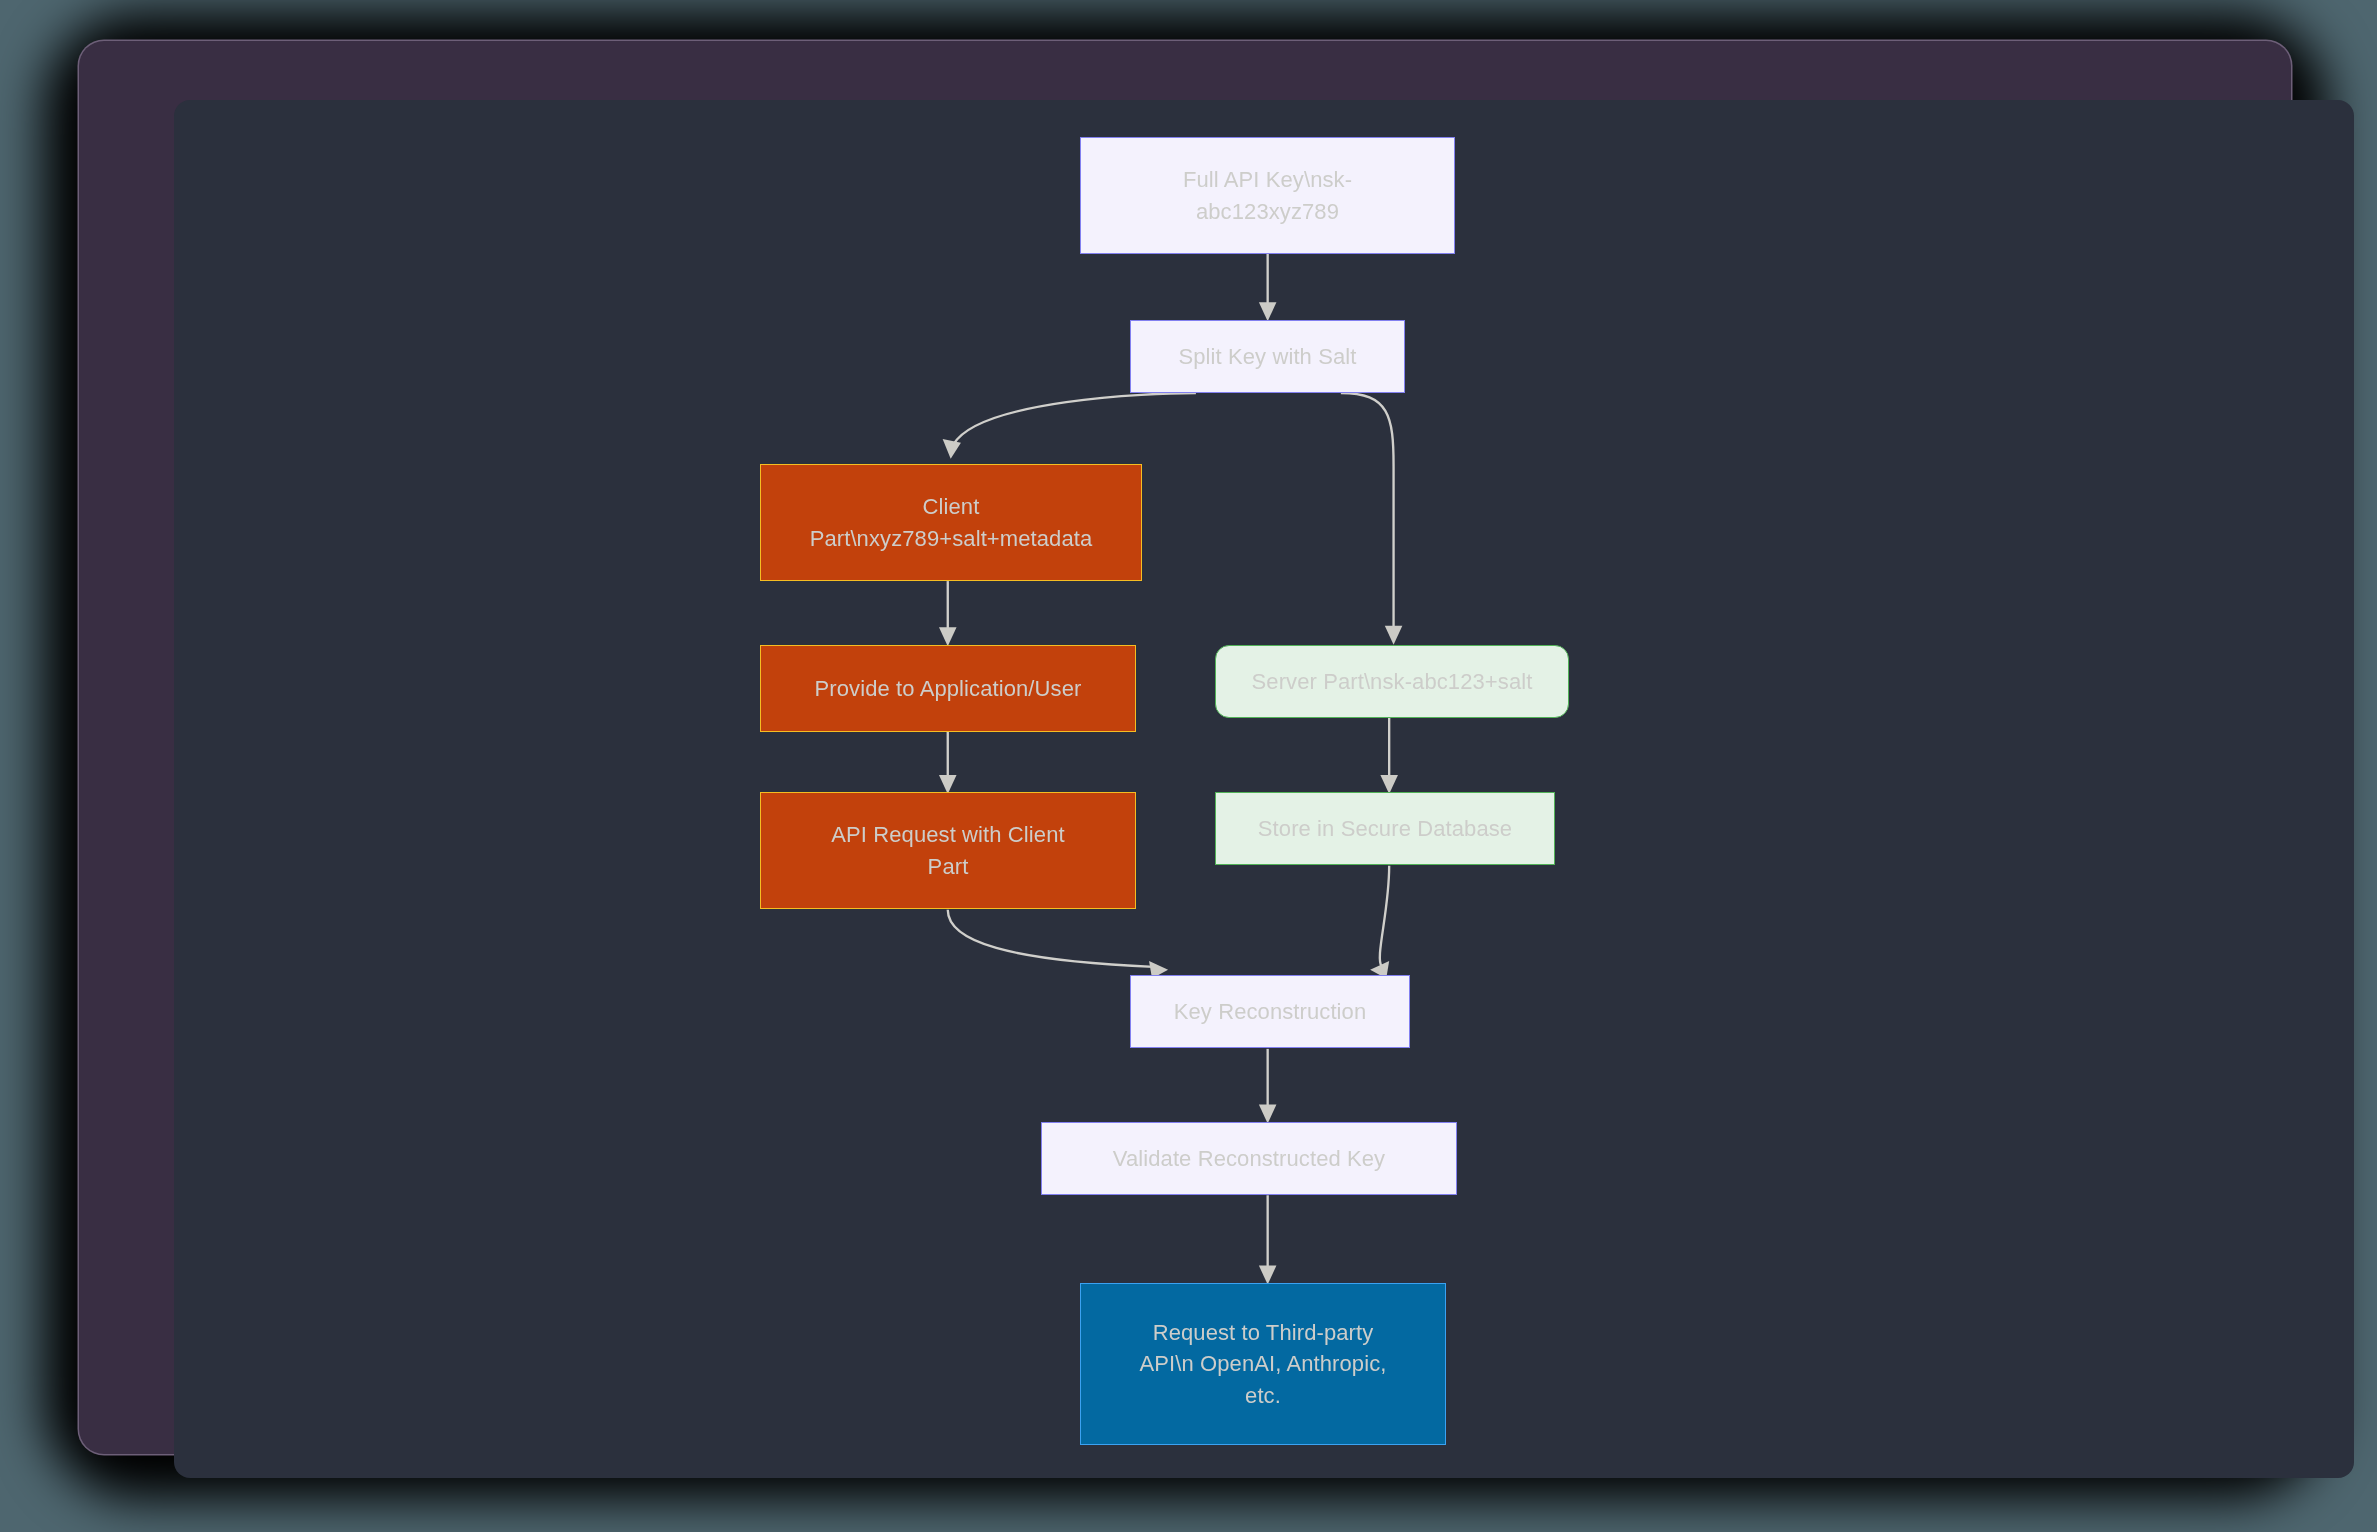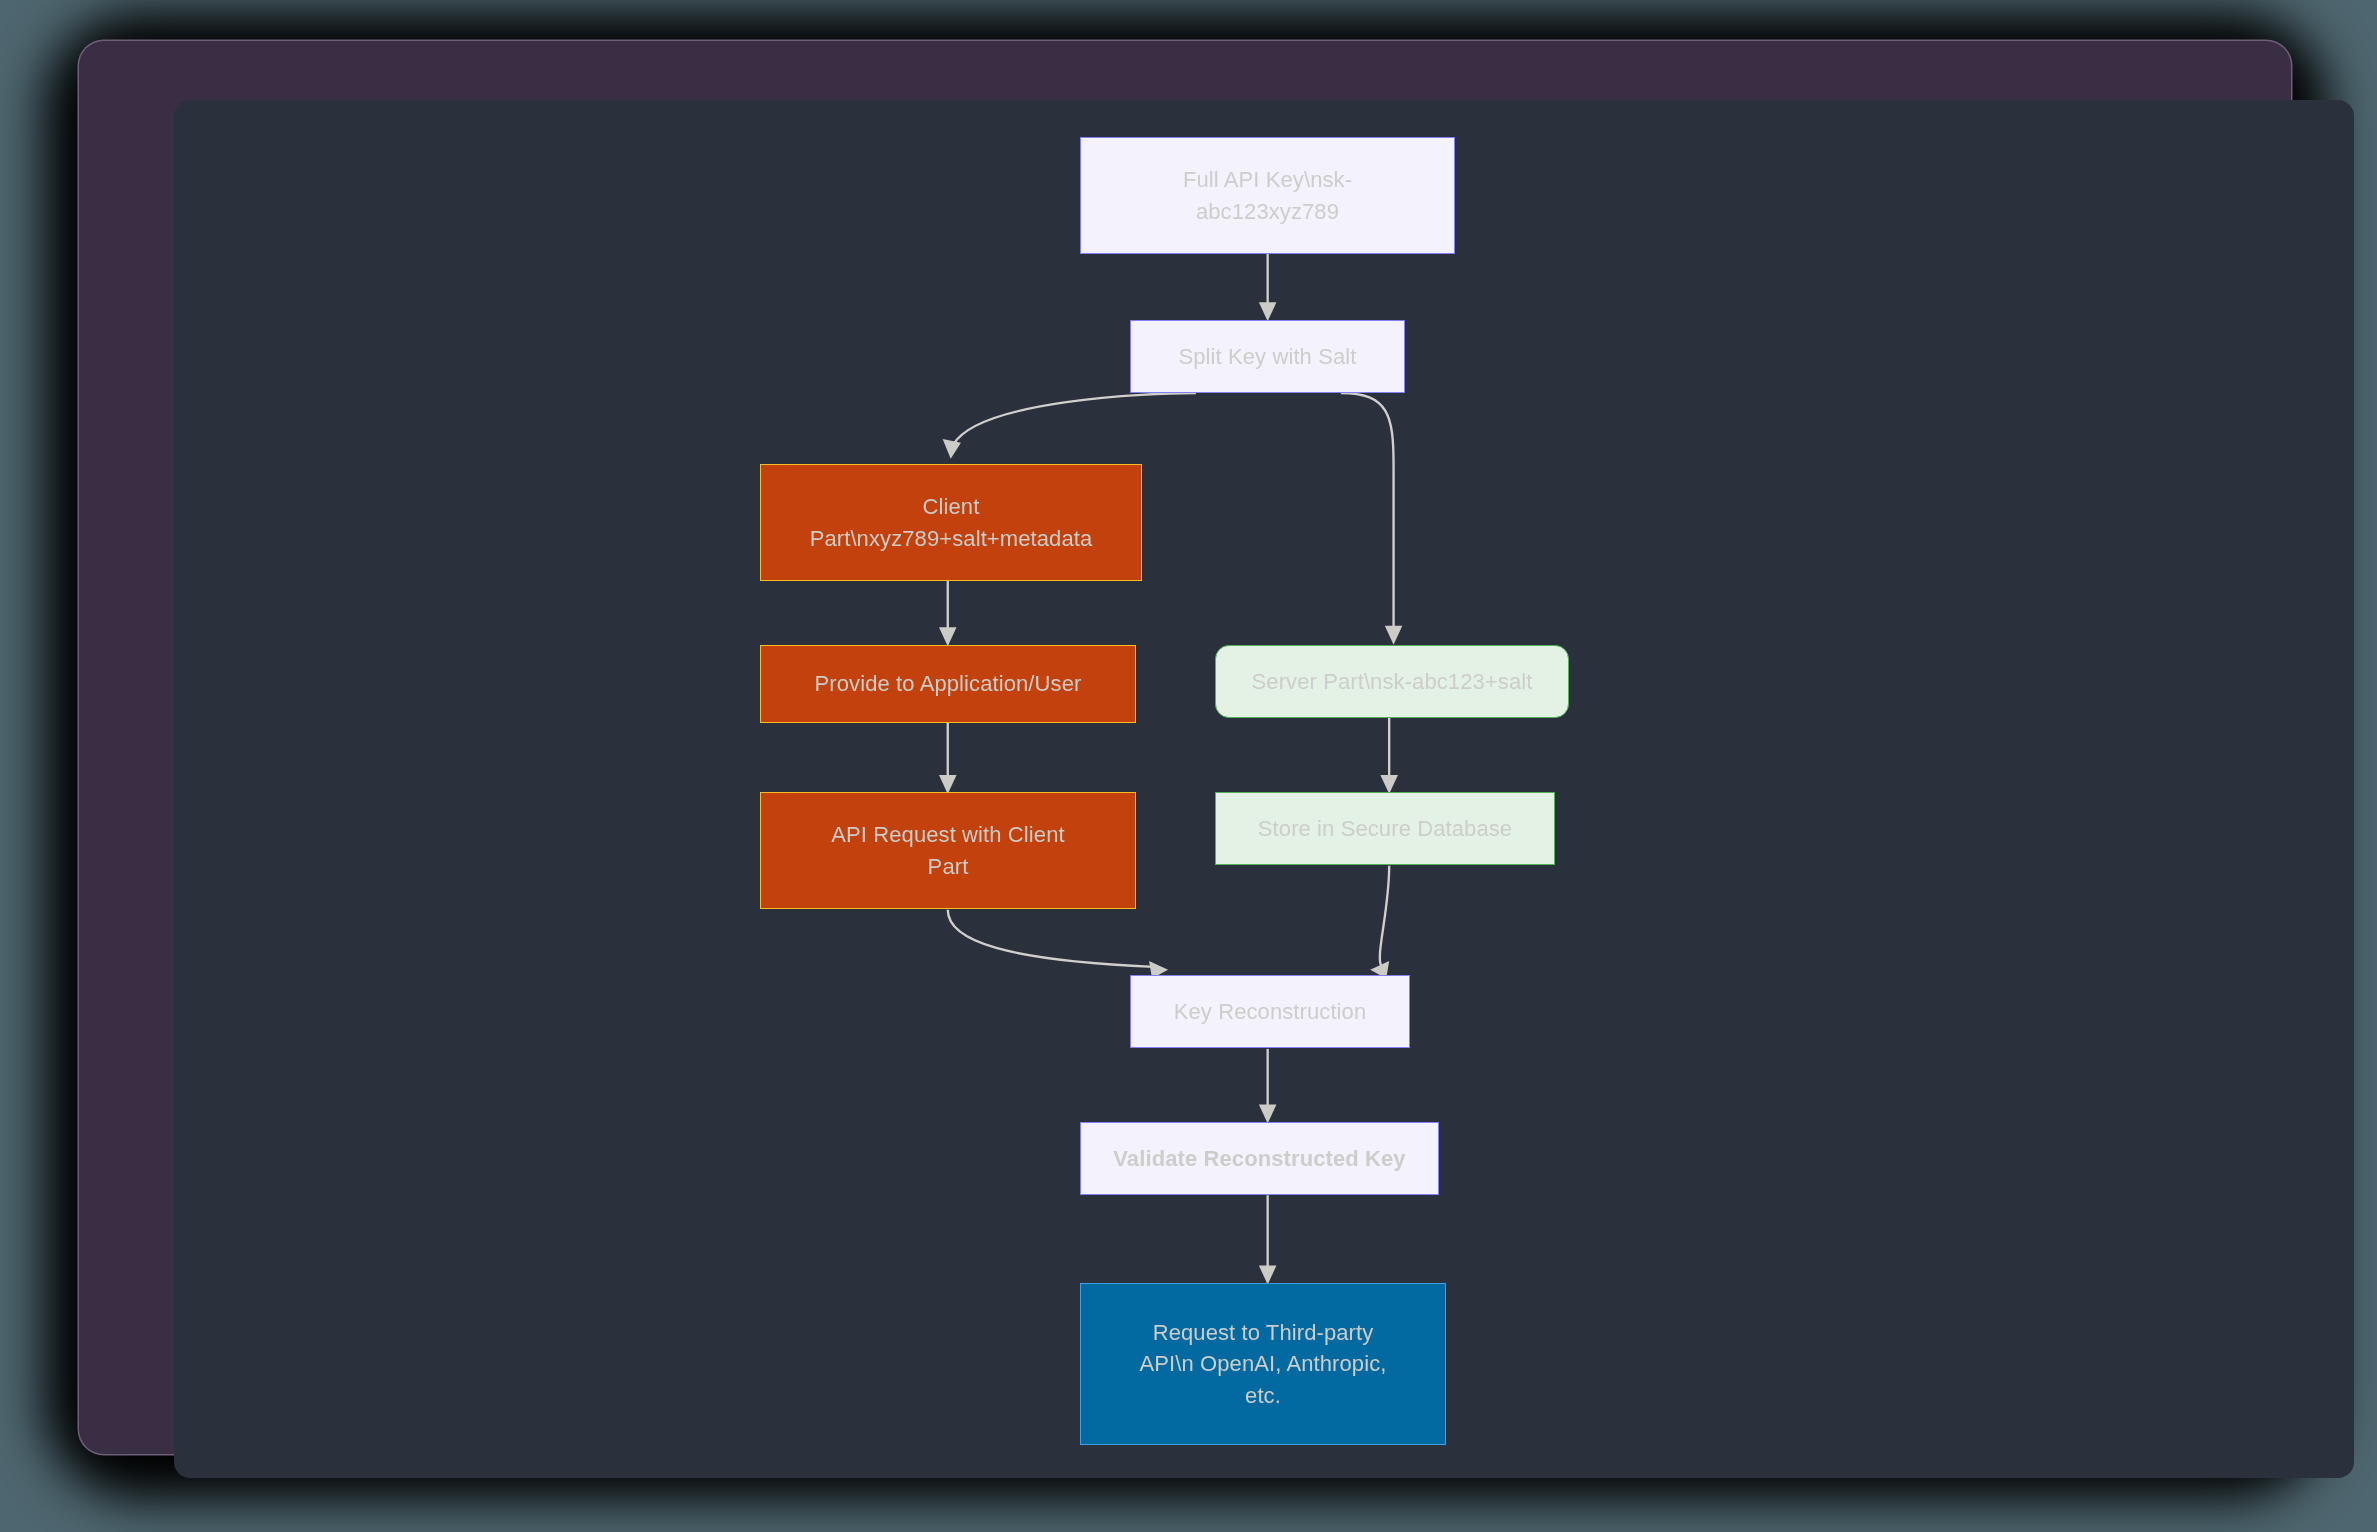--- a/index.html
+++ b/index.html
@@ -98,25 +98,25 @@
   .node.blue {
     background: #0369a1;
     border: 1.8px solid #3ba2f2;
   }
 
   
   #n-full-key     { left: 906px; top:  37px; width: 375px; height: 117px; }
   #n-split        { left: 956px; top: 220px; width: 275px; height: 73px; }
   #n-client-part  { left:  586px; top: 364px; width: 382px; height: 117px; }
   #n-server-part  { left: 1041px; top: 545px; width: 354px; height: 73px; border-radius: 14px; }
-  #n-provide      { left:  586px; top: 545px; width: 376px; height: 78px; }
+  #n-provide      { left:  586px; top: 545px; width: 376px; height: 87px; }
   #n-api-request  { left:  586px; top: 692px; width: 376px; height: 117px; }
   #n-store-db     { left: 1041px; top: 692px; width: 340px; height: 73px; }
   #n-key-recon    { left: 956px; top: 875px; width: 280px; height: 73px; }
-  #n-validate     { left: 906px; top: 1022px; width: 359px; height: 73px; font-weight: bold; }
+  #n-validate     { left: 867px; top: 1022px; width: 416px; height: 73px; }
   #n-third-party  { left: 906px; top: 1183px; width: 366px; height: 162px; }
 </style>
 </head>
 <body>
 
 <div id="page">
 
   <div id="shadow-halo"></div>
 
   <div id="frame">

